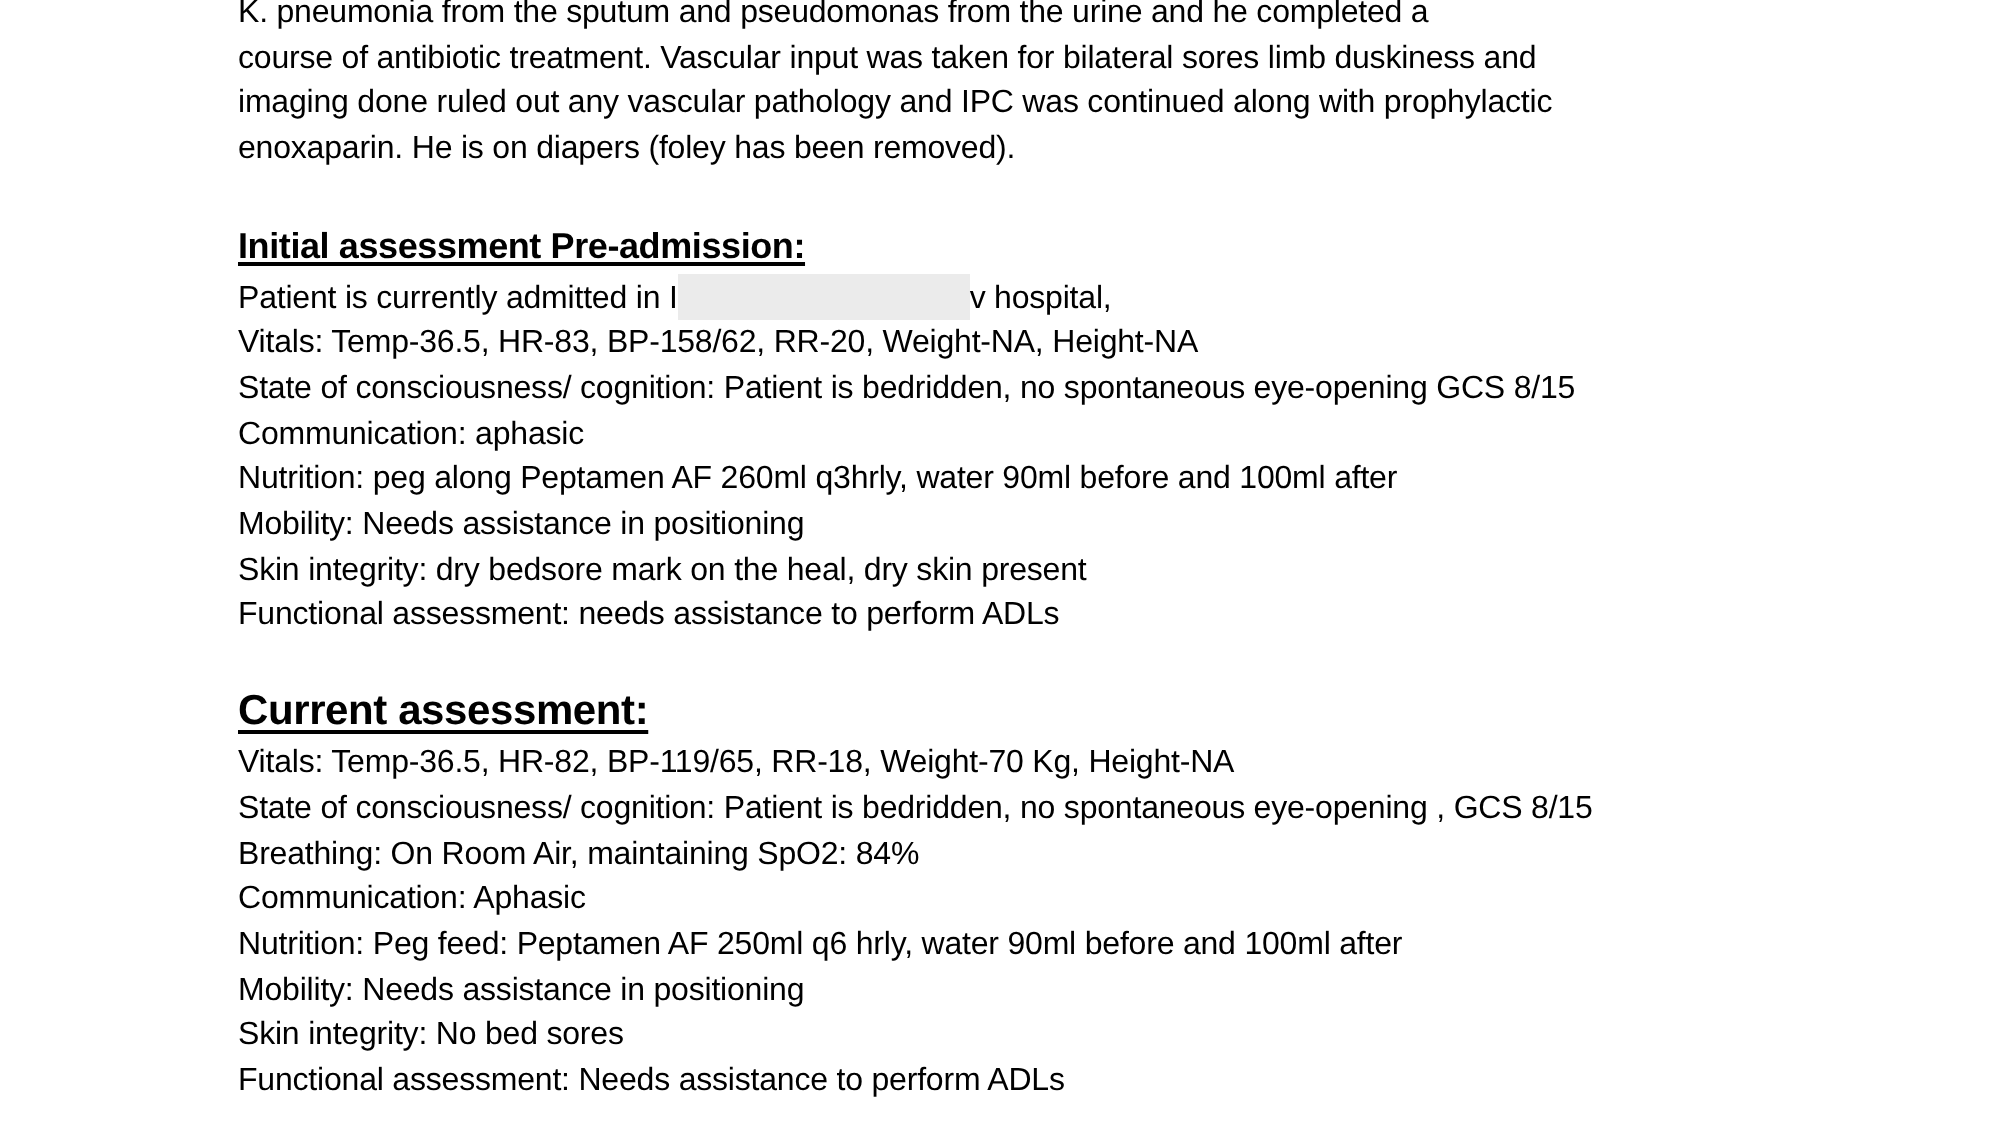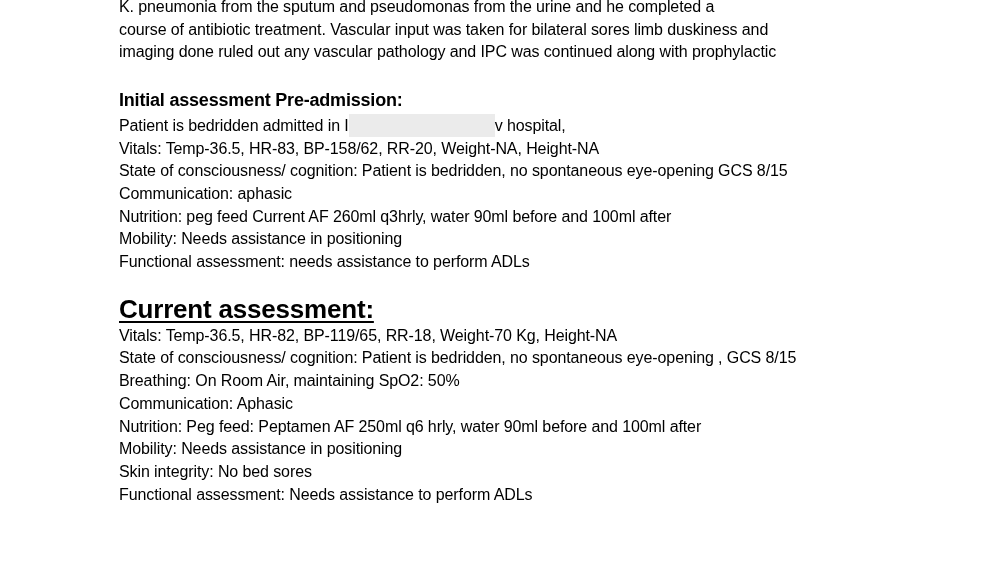--- a/index.html
+++ b/index.html
@@ -24,27 +24,28 @@
     line-height: 22.7px;
     white-space: pre;
     letter-spacing: -0.1px;
   }
   .blank1 { height: 22.7px; }
   .blank2 { height: 20px; }
   .h1 {
     font-size: 18px;
     line-height: 27px;
     font-weight: bold;
+    text-decoration: underline;
     text-decoration-thickness: 2px;
     text-underline-offset: 2px;
     white-space: pre;
     letter-spacing: -0.2px;
   }
   .h2 {
-    font-size: 26px;
+    font-size: 21px;
     line-height: 31px;
     font-weight: bold;
     text-decoration: underline;
     text-decoration-thickness: 2px;
     text-underline-offset: 3px;
     white-space: pre;
     letter-spacing: -0.2px;
   }
   .redact {
     display: inline-block;
@@ -56,41 +57,43 @@
 </style>
 </head>
 <body>
 
 <div class="page">
   <div class="doc">
 
     <div class="row">K. pneumonia from the sputum and pseudomonas from the urine and he completed a</div>
     <div class="row">course of antibiotic treatment. Vascular input was taken for bilateral sores limb duskiness and</div>
     <div class="row">imaging done ruled out any vascular pathology and IPC was continued along with prophylactic</div>
+    <div class="row">enoxaparin. He is on diapers (foley has been removed).</div>
 
     <div class="blank1"></div>
 
     <div class="h1">Initial assessment Pre-admission:</div>
 
-    <div class="row"><span>Patient is bedridden admitted in I</span><span class="redact"></span><span>v hospital,</span></div>
+    <div class="row"><span>Patient is currently admitted in I</span><span class="redact"></span><span>v hospital,</span></div>
 
     <div class="row">Vitals: Temp-36.5, HR-83, BP-158/62, RR-20, Weight-NA, Height-NA</div>
     <div class="row">State of consciousness/ cognition: Patient is bedridden, no spontaneous eye-opening GCS 8/15</div>
     <div class="row">Communication: aphasic</div>
-    <div class="row">Nutrition: peg feed Current AF 260ml q3hrly, water 90ml before and 100ml after</div>
+    <div class="row">Nutrition: peg along Peptamen AF 260ml q3hrly, water 90ml before and 100ml after</div>
     <div class="row">Mobility: Needs assistance in positioning</div>
+    <div class="row">Skin integrity: dry bedsore mark on the heal, dry skin present</div>
     <div class="row">Functional assessment: needs assistance to perform ADLs</div>
 
     <div class="blank2"></div>
 
     <div class="h2">Current assessment:</div>
 
     <div class="row">Vitals: Temp-36.5, HR-82, BP-119/65, RR-18, Weight-70 Kg, Height-NA</div>
     <div class="row">State of consciousness/ cognition: Patient is bedridden, no spontaneous eye-opening , GCS 8/15</div>
-    <div class="row">Breathing: On Room Air, maintaining SpO2: 50%</div>
+    <div class="row">Breathing: On Room Air, maintaining SpO2: 84%</div>
     <div class="row">Communication: Aphasic</div>
     <div class="row">Nutrition: Peg feed: Peptamen AF 250ml q6 hrly, water 90ml before and 100ml after</div>
     <div class="row">Mobility: Needs assistance in positioning</div>
     <div class="row">Skin integrity: No bed sores</div>
     <div class="row">Functional assessment: Needs assistance to perform ADLs</div>
 
   </div>
 </div>
 
 </body></html>

